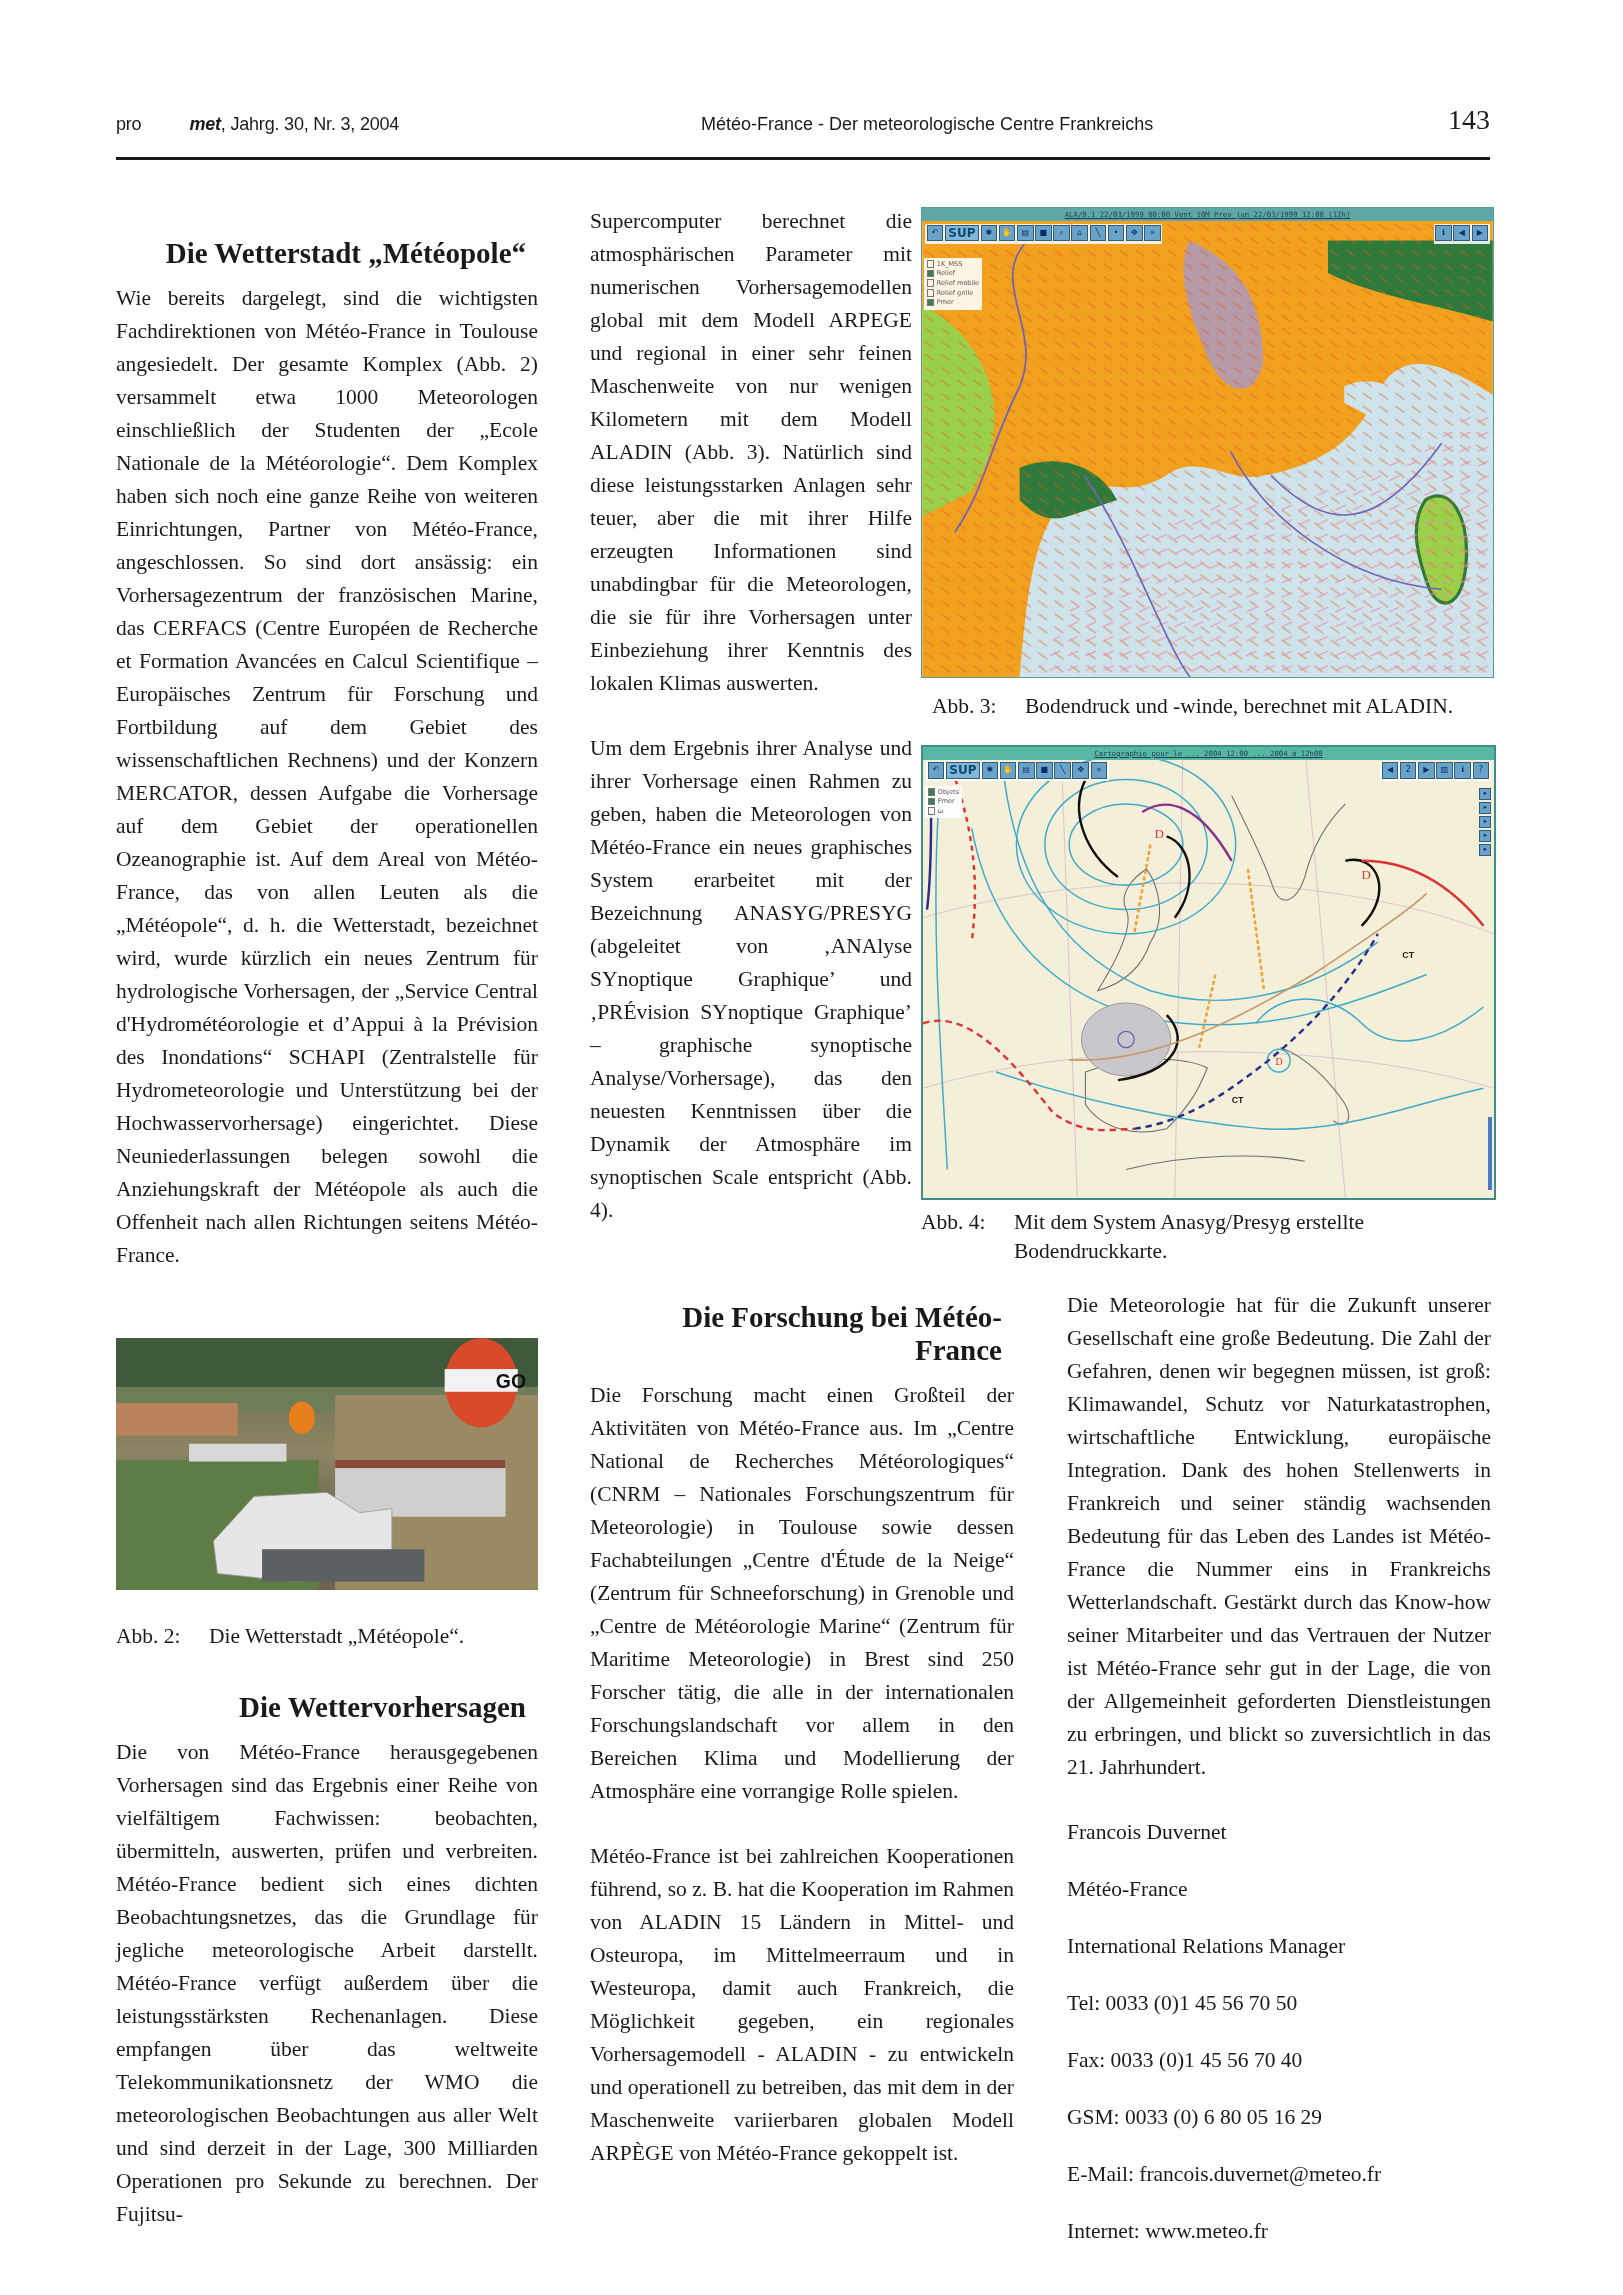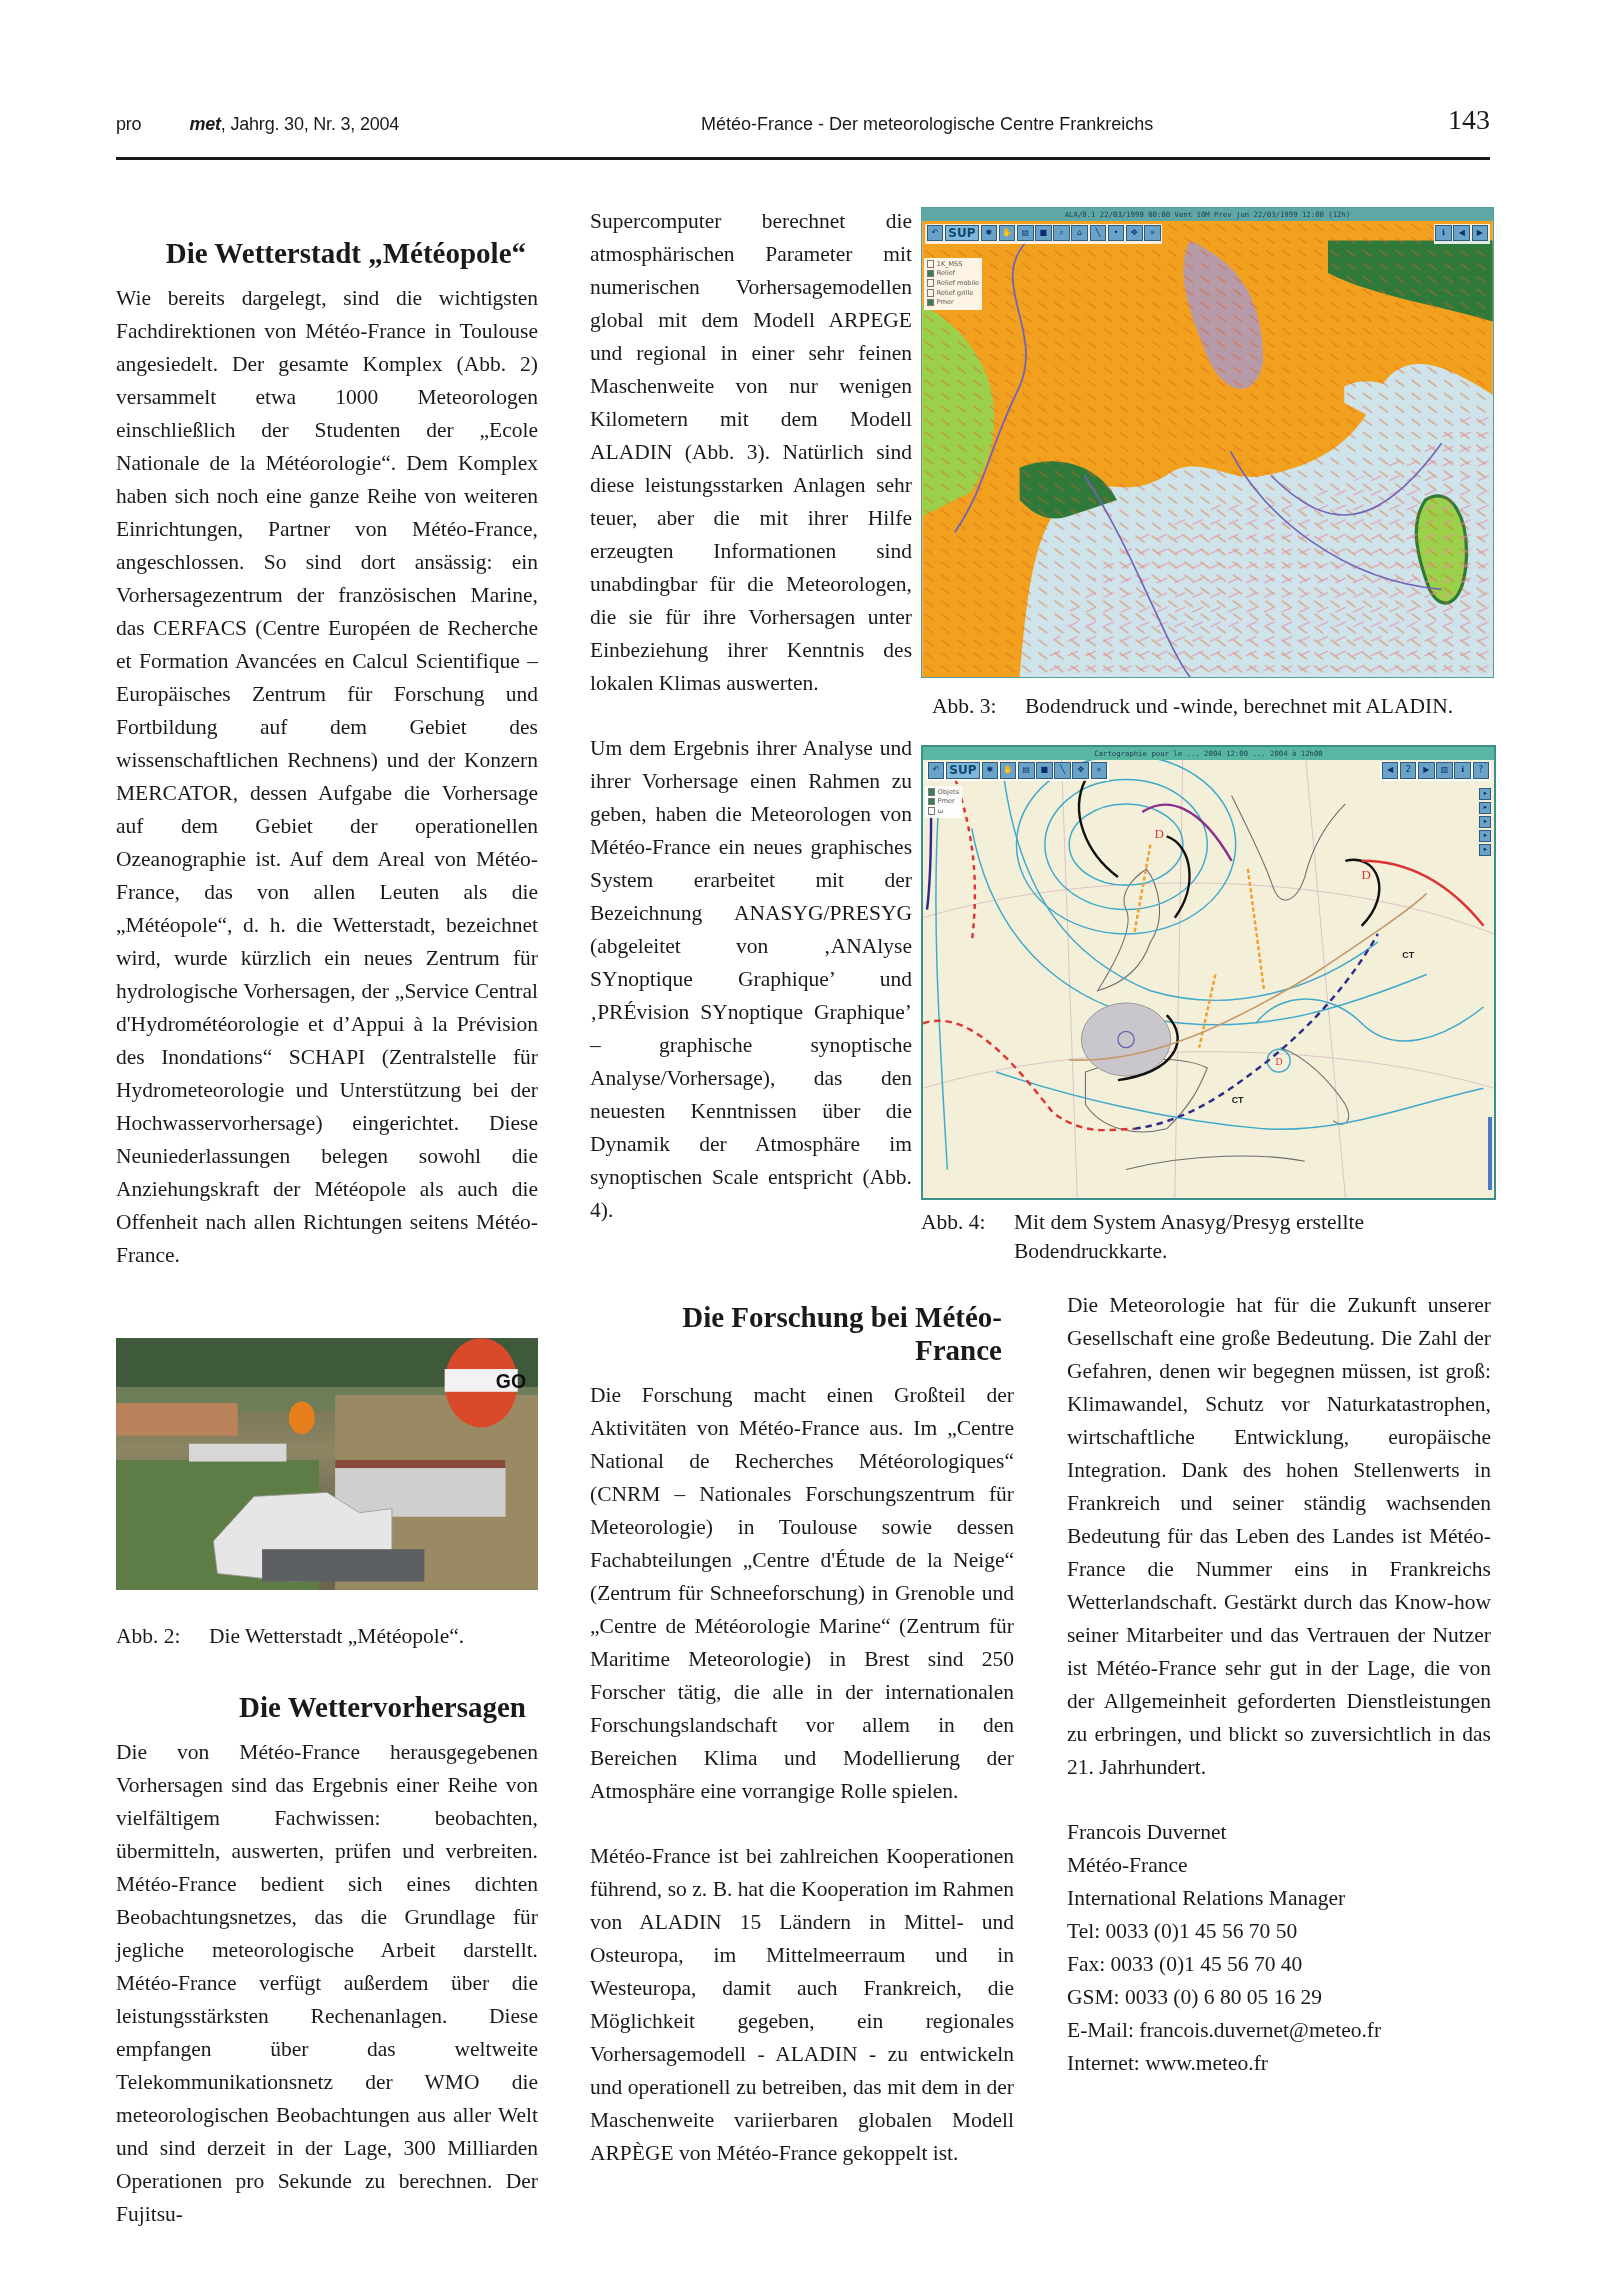--- a/index.html
+++ b/index.html
@@ -18,36 +18,36 @@
 
   .col { position: absolute; font-size: 21.5px; line-height: 33px; text-align: justify; }
   .col p { margin: 0; }
   .col p + p { margin-top: 32px; }
   .col h3 { margin: 12px; font-size: 29px; line-height: 33px; font-weight: bold; text-align: right; }
   .col-1 { left: 116px; top: 205px; width: 422px; }
   .col-2 { left: 590px; top: 205px; width: 322px; }
   .col-3a { left: 590px; top: 1289px; width: 424px; }
   .col-4 { left: 1067px; top: 1289px; width: 424px; }
   .contact { text-align: left; }
-  .contact div { line-height: 33px; }
+  .contact div { line-height: 33px; margin-top: 24px; }
 
   .caption { position: absolute; font-size: 21.5px; line-height: 29px; }
   .caption .num { display: inline-block; width: 93px; }
   .caption .txt { display: inline-block; vertical-align: top; }
 
   
   .fig-photo { position: absolute; left: 116px; top: 1338px; width: 422px; height: 252px; overflow: hidden;
     background: linear-gradient(180deg, #5a6a58 0%, #4d5a44 18%, #7e7a5a 30%, #8d8564 45%, #7a7458 60%, #5f6a4c 75%, #6c6450 100%); }
 
   
   .fig-map { position: absolute; overflow: hidden; }
   .fig3 { left: 921px; top: 207px; width: 571px; height: 469px; border: 1.6px solid #5a9c9a; background: #cfe3ea; }
   .fig4 { left: 921px; top: 745px; width: 571px; height: 451px; border: 2.4px solid #3c8f88; background: #f4efd9; }
   .map-titlebar { position: absolute; left: 0; top: 0; right: 0; height: 13px; background: #5fa7a4; color: #1d3d55;
-    font-family: "DejaVu Sans Mono", monospace; font-size: 7.3px; line-height: 13px; text-align: center; white-space: nowrap; overflow: hidden; }
+    font-family: "DejaVu Sans Mono", monospace; font-size: 7.3px; line-height: 13px; text-align: center; white-space: nowrap; overflow: hidden; text-decoration: underline; }
   .map-toolbar { position: absolute; left: 3.2px; top: 16px; height: 18px; display: flex; gap: 1.6px; background: rgba(255,255,255,0.85); padding: 0.8px 1.6px; }
   .tb-btn { width: 14.6px; height: 14.6px; background: #6aa3c8; border: 0.8px solid #2d5c7c; font-family: "DejaVu Sans", sans-serif; font-size: 8px; color: #0c2d6b; line-height: 14.6px; text-align: center; }
   .tb-sup { width: auto; padding: 0 2.4px; background: #7fb6d9; font-weight: bold; font-size: 12px; color: #0c4a6e; }
   .map-toolbar-right { position: absolute; right: 3.2px; top: 16px; height: 18px; display: flex; gap: 1.6px; background: rgba(255,255,255,0.85); padding: 0.8px 1.6px; }
   .layer-panel { position: absolute; left: 1.6px; top: 50px; background: rgba(255,255,255,0.88); padding: 1.6px 3.2px; font-family: "DejaVu Sans", sans-serif; font-size: 6.5px; line-height: 9.7px; color: #555; }
   .layer-panel .chk { display: inline-block; width: 5.7px; height: 5.7px; border: 0.8px solid #777; margin-right: 2.4px; vertical-align: middle; }
   .layer-panel .chk.on { background: #3b7d57; }
 </style>
 </head>
 <body>

